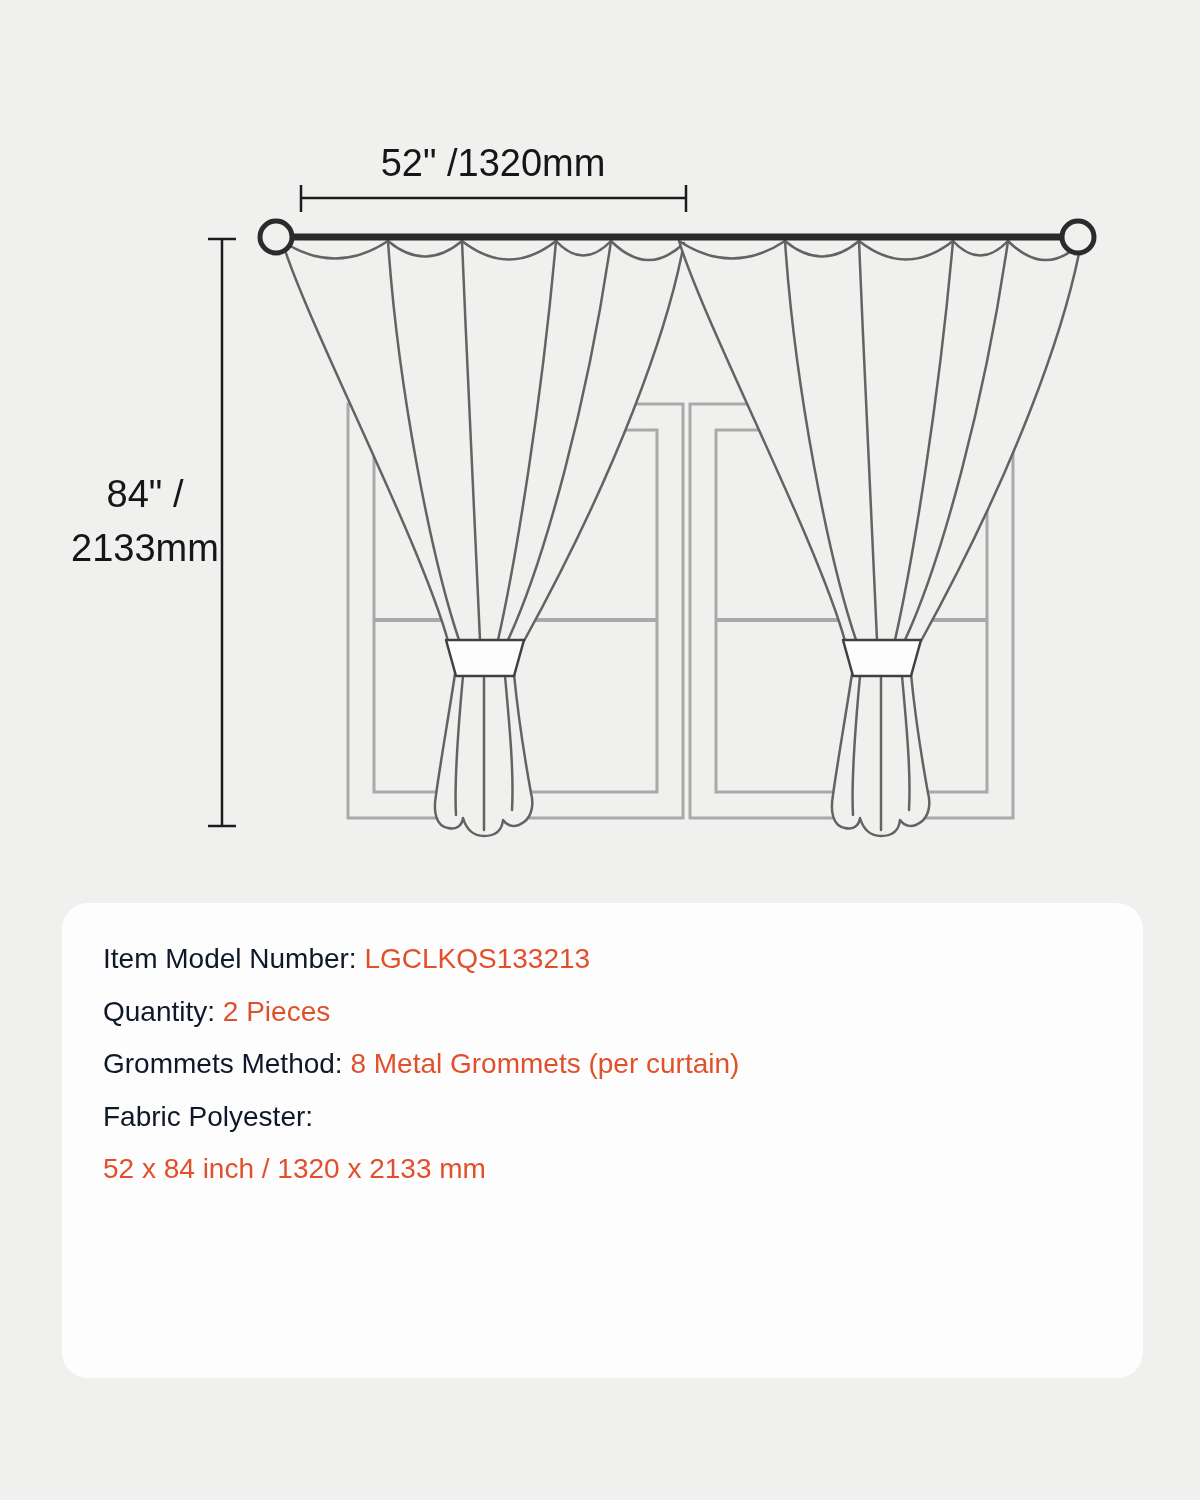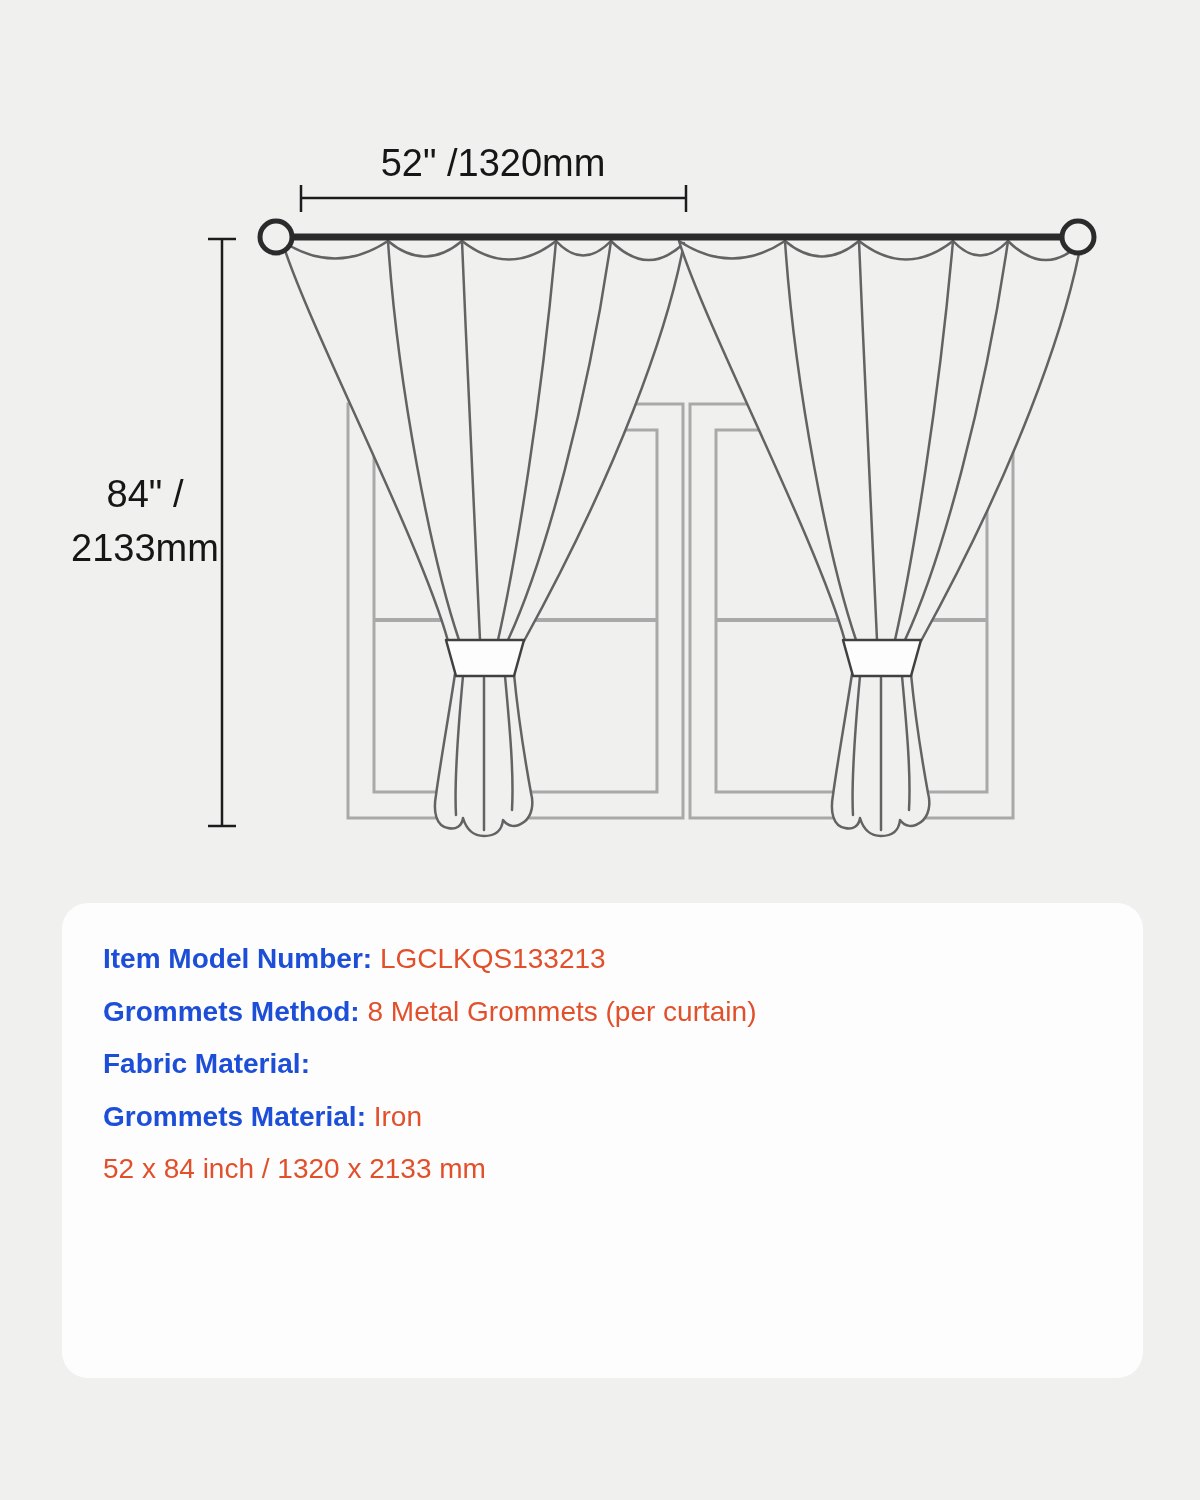--- a/index.html
+++ b/index.html
@@ -25,21 +25,21 @@
     box-sizing:border-box;
     padding:30px 30px 0 41px;
   }
   .spec-row{
     height:52.5px;
     display:flex;
     align-items:center;
     font-size:28px;
     white-space:pre;
   }
-  .spec-label{color:#1d4ed8;font-weight:700;}
+  .spec-label{color:#0f172a;font-weight:400;}
   .spec-value{color:#e2502b;font-weight:400;}
 </style>
 </head>
 <body>
 
 <div class="page">
 
   <svg class="diagram-svg" width="1200" height="880" viewBox="0 0 1200 880">
 
     <g stroke="#a9a9a9" stroke-width="3" fill="none">
@@ -133,26 +133,26 @@
     </g>
     <text class="dim-text" x="145" y="507" text-anchor="middle">84" /</text>
     <text class="dim-text" x="145" y="561" text-anchor="middle">2133mm</text>
   </svg>
 
   <div class="spec-card">
     <div class="spec-row">
       <span class="spec-label">Item Model Number: </span><span class="spec-value">LGCLKQS133213</span>
     </div>
     <div class="spec-row">
+      <span class="spec-label">Quantity: </span><span class="spec-value">2 Pieces</span>
+    </div>
+    <div class="spec-row">
       <span class="spec-label">Grommets Method: </span><span class="spec-value">8 Metal Grommets (per curtain)</span>
     </div>
     <div class="spec-row">
-      <span class="spec-label">Fabric Material: </span>
-    </div>
-    <div class="spec-row">
-      <span class="spec-label">Grommets Material: </span><span class="spec-value">Iron</span>
+      <span class="spec-label">Fabric Polyester: </span>
     </div>
     <div class="spec-row">
       <span class="spec-value">52 x 84 inch / 1320 x 2133 mm</span>
     </div>
   </div>
 
 </div>
 
 </body></html>

